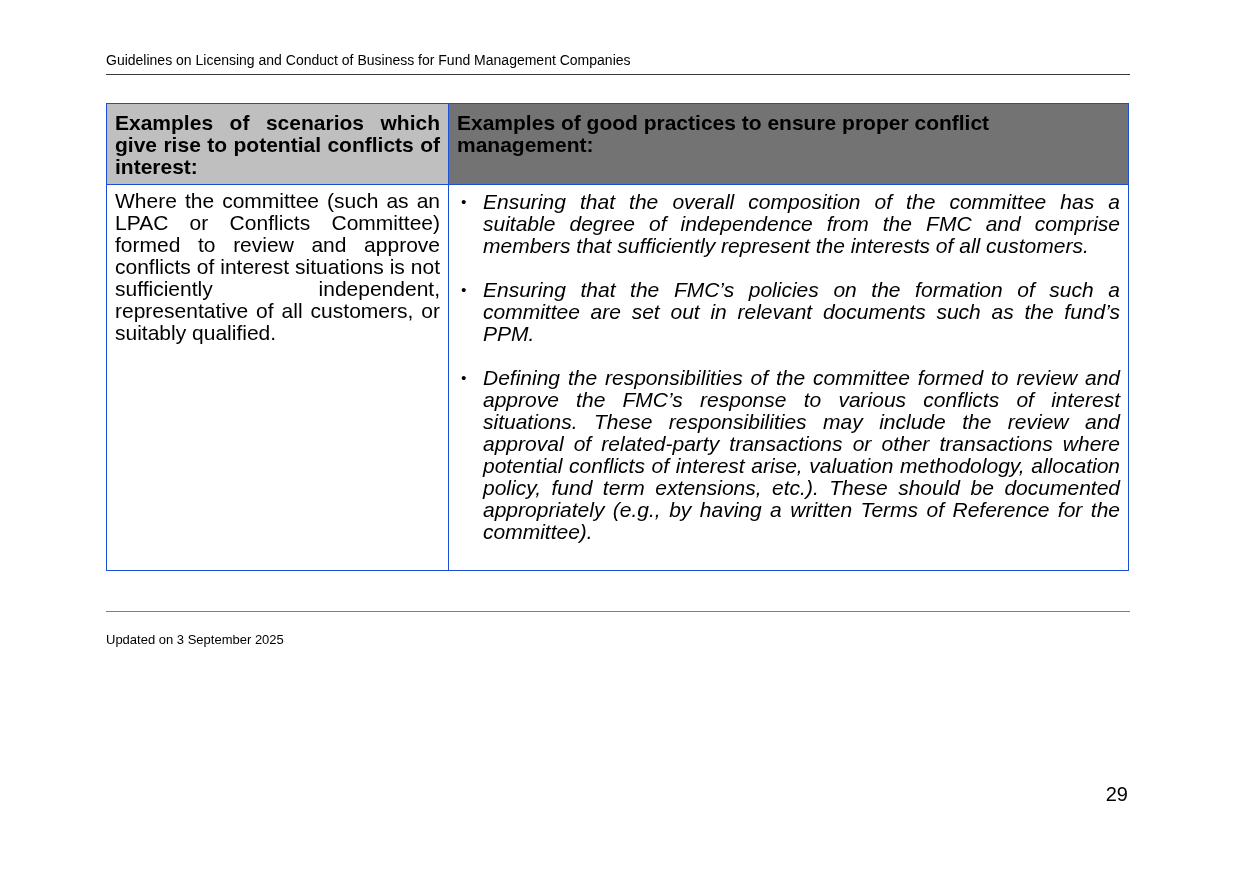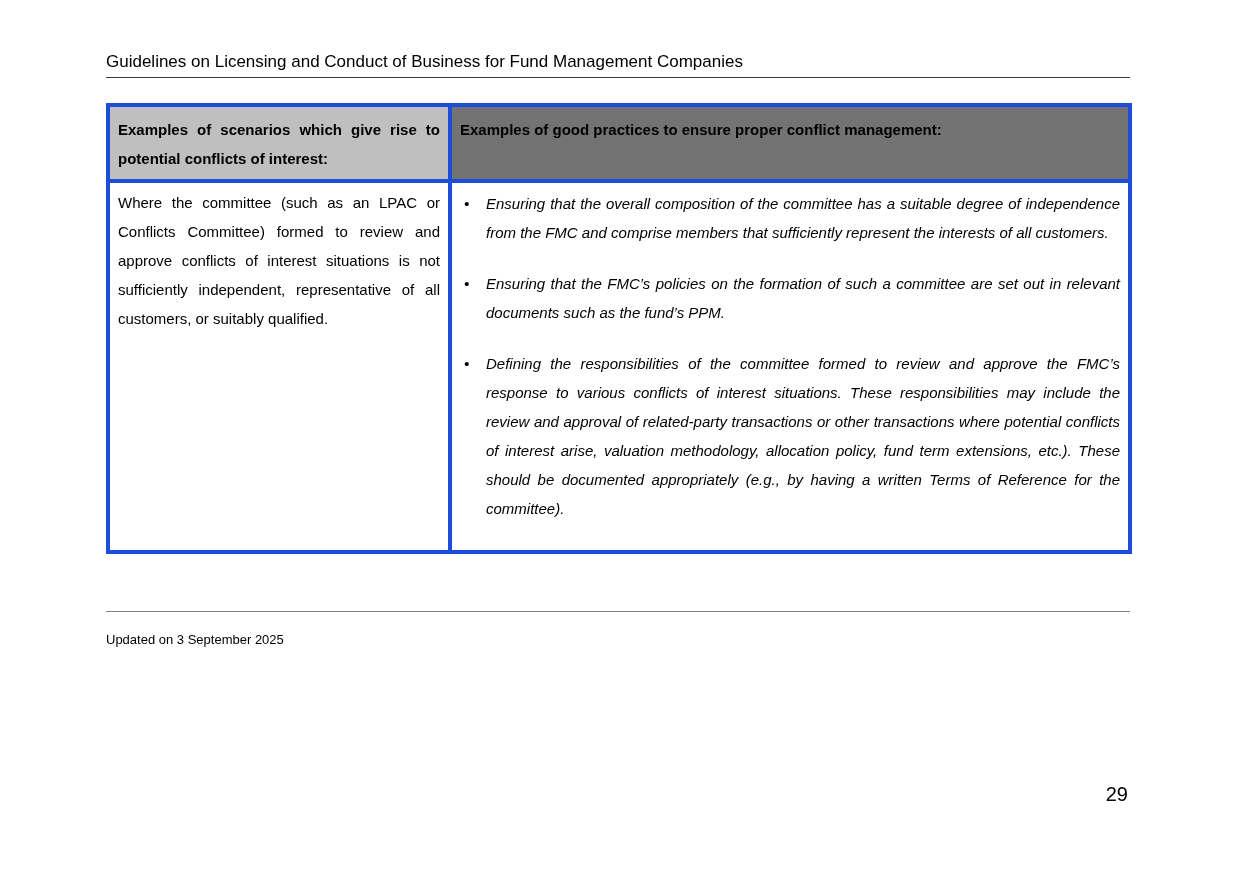--- a/index.html
+++ b/index.html
@@ -11,40 +11,40 @@
     height: 873px;
     position: relative;
     overflow: hidden;
   }
   .page { position: relative; width: 1234px; height: 873px; background: #ffffff; }
 
   
   .doc-header {
     position: absolute;
     top: 52px; left: 106px; width: 1024px;
-    font-size: 17px;
+    font-size: 14px;
     line-height: 1.2;
     padding-bottom: 5px;
     border-bottom: 1px solid #3c3c3c;
   }
 
   
   .tbl-wrap { position: absolute; top: 103px; left: 106px; }
   table {
     border-collapse: collapse;
     table-layout: fixed;
     width: 1022px;
   }
   col.c1 { width: 342px; }
   col.c2 { width: 680px; }
   th, td {
-    border: 4px solid #1d4ed8;
+    border: 1px solid #1d4ed8;
     vertical-align: top;
-    font-size: 15px;
-    line-height: 29px;
+    font-size: 21px;
+    line-height: 22px;
   }
   th {
     font-weight: bold;
     padding: 8px 8px 6px 8px;
     text-align: left;
   }
   th.justify { text-align: justify; text-justify: inter-word; }
   tr.head-row { height: 60px; }
   tr.row-1 { height: 72px; }
   tr.row-2 { height: 313px; }

